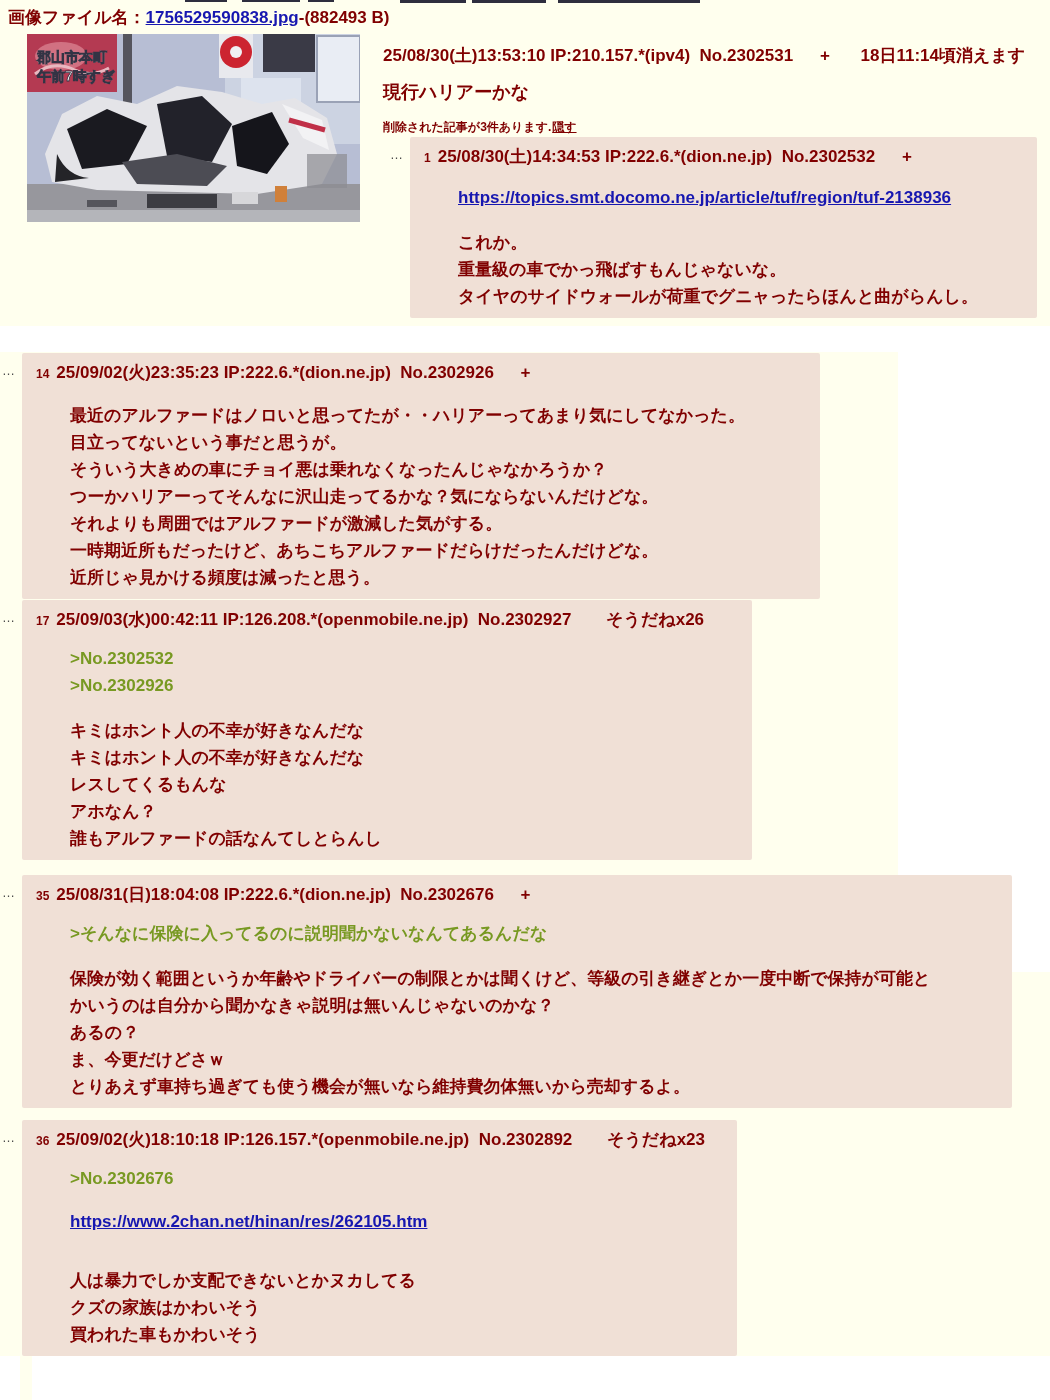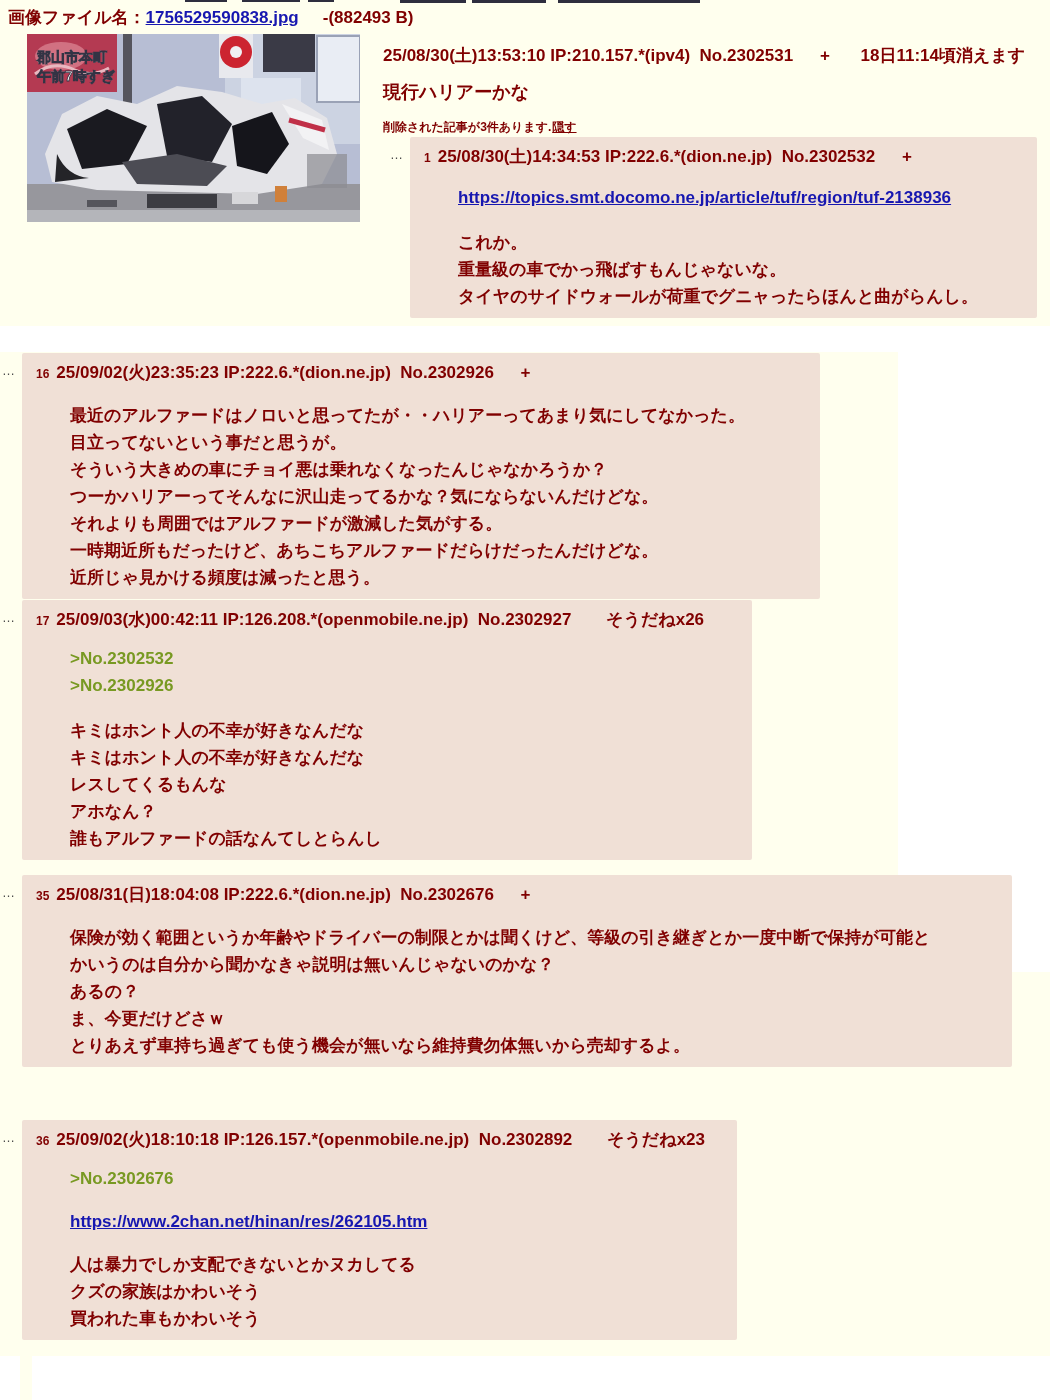--- a/index.html
+++ b/index.html
@@ -11,21 +11,21 @@
   }
   .white-zone{position:absolute;background:#ffffff;z-index:0;}
   .cream-strip{position:absolute;background:#ffffee;z-index:1;}
   .cutoff-bar{position:absolute;top:0;height:3px;background:#2e2e3e;z-index:2;}
 
   .content{position:absolute;inset:0;z-index:2;}
 
   
   .fileline{position:absolute;left:8px;top:6px;font-size:17px;font-weight:bold;}
   .fileline a, .no-link{color:#1717b0;text-decoration:underline;cursor:pointer;}
-  .filesize{color:#800000;font-weight:bold;padding-left:24px;}
+  .filesize{color:#800000;font-weight:bold;}
 
   
   .thumb{position:absolute;left:27px;top:34px;width:333px;height:188px;cursor:pointer;display:block;}
   .thumb svg{display:block;}
 
   
   .op-head{position:absolute;left:383px;top:44px;font-size:17px;font-weight:bold;white-space:nowrap;}
   .op-head .expire{font-size:17px;font-weight:bold;margin-left:26px;}
   .head-no{color:#800000;cursor:pointer;font-weight:bold;}
   .plusbtn{margin-left:22px;cursor:pointer;font-weight:bold;}
@@ -143,21 +143,21 @@
         <div>これか。</div>
         <div>重量級の車でかっ飛ばすもんじゃないな。</div>
         <div>タイヤのサイドウォールが荷重でグニャったらほんと曲がらんし。</div>
       </div>
     </div>
   </div>
 
   <div class="reply r16">
     <span class="dots">…</span>
     <div class="rhead">
-      <span class="idx">16</span><span>25/09/02(火)23:35:23</span>
+      <span class="idx">14</span><span>25/09/02(火)23:35:23</span>
       <span>IP:222.6.*(dion.ne.jp)</span>&nbsp;
       <span class="head-no">No.2302926</span>
       <span class="plusbtn">+</span>
     </div>
     <div class="rbody">
       <div class="lines">
         <div>最近のアルファードはノロいと思ってたが・・ハリアーってあまり気にしてなかった。</div>
         <div>目立ってないという事だと思うが。</div>
         <div>そういう大きめの車にチョイ悪は乗れなくなったんじゃなかろうか？</div>
         <div>つーかハリアーってそんなに沢山走ってるかな？気にならないんだけどな。</div>
@@ -193,20 +193,23 @@
 
   <div class="reply r35">
     <span class="dots">…</span>
     <div class="rhead">
       <span class="idx">35</span><span>25/08/31(日)18:04:08</span>
       <span>IP:222.6.*(dion.ne.jp)</span>&nbsp;
       <span class="head-no">No.2302676</span>
       <span class="plusbtn">+</span>
     </div>
     <div class="rbody">
+      <div class="quotes">
+        <div class="q-line">&gt;そんなに保険に入ってるのに説明聞かないなんてあるんだな</div>
+      </div>
       <div class="lines">
         <div>保険が効く範囲というか年齢やドライバーの制限とかは聞くけど、等級の引き継ぎとか一度中断で保持が可能と</div>
         <div>かいうのは自分から聞かなきゃ説明は無いんじゃないのかな？</div>
         <div>あるの？</div>
         <div>ま、今更だけどさｗ</div>
         <div>とりあえず車持ち過ぎても使う機会が無いなら維持費勿体無いから売却するよ。</div>
       </div>
     </div>
   </div>
 
@@ -218,21 +221,21 @@
       <span class="head-no">No.2302892</span>
       <span class="sodane">そうだねx23</span>
     </div>
     <div class="rbody">
       <div class="quotes">
         <div class="q-line">&gt;No.2302676</div>
       </div>
       <div>
         <a class="blk-link">https://www.2chan.net/hinan/res/262105.htm</a>
       </div>
-      <div class="lines" style="margin-top:16px;">
+      <div class="lines" style="margin-top:32px;">
         <div>人は暴力でしか支配できないとかヌカしてる</div>
         <div>クズの家族はかわいそう</div>
         <div>買われた車もかわいそう</div>
       </div>
     </div>
   </div>
 
 </div>
 
 </body></html>

